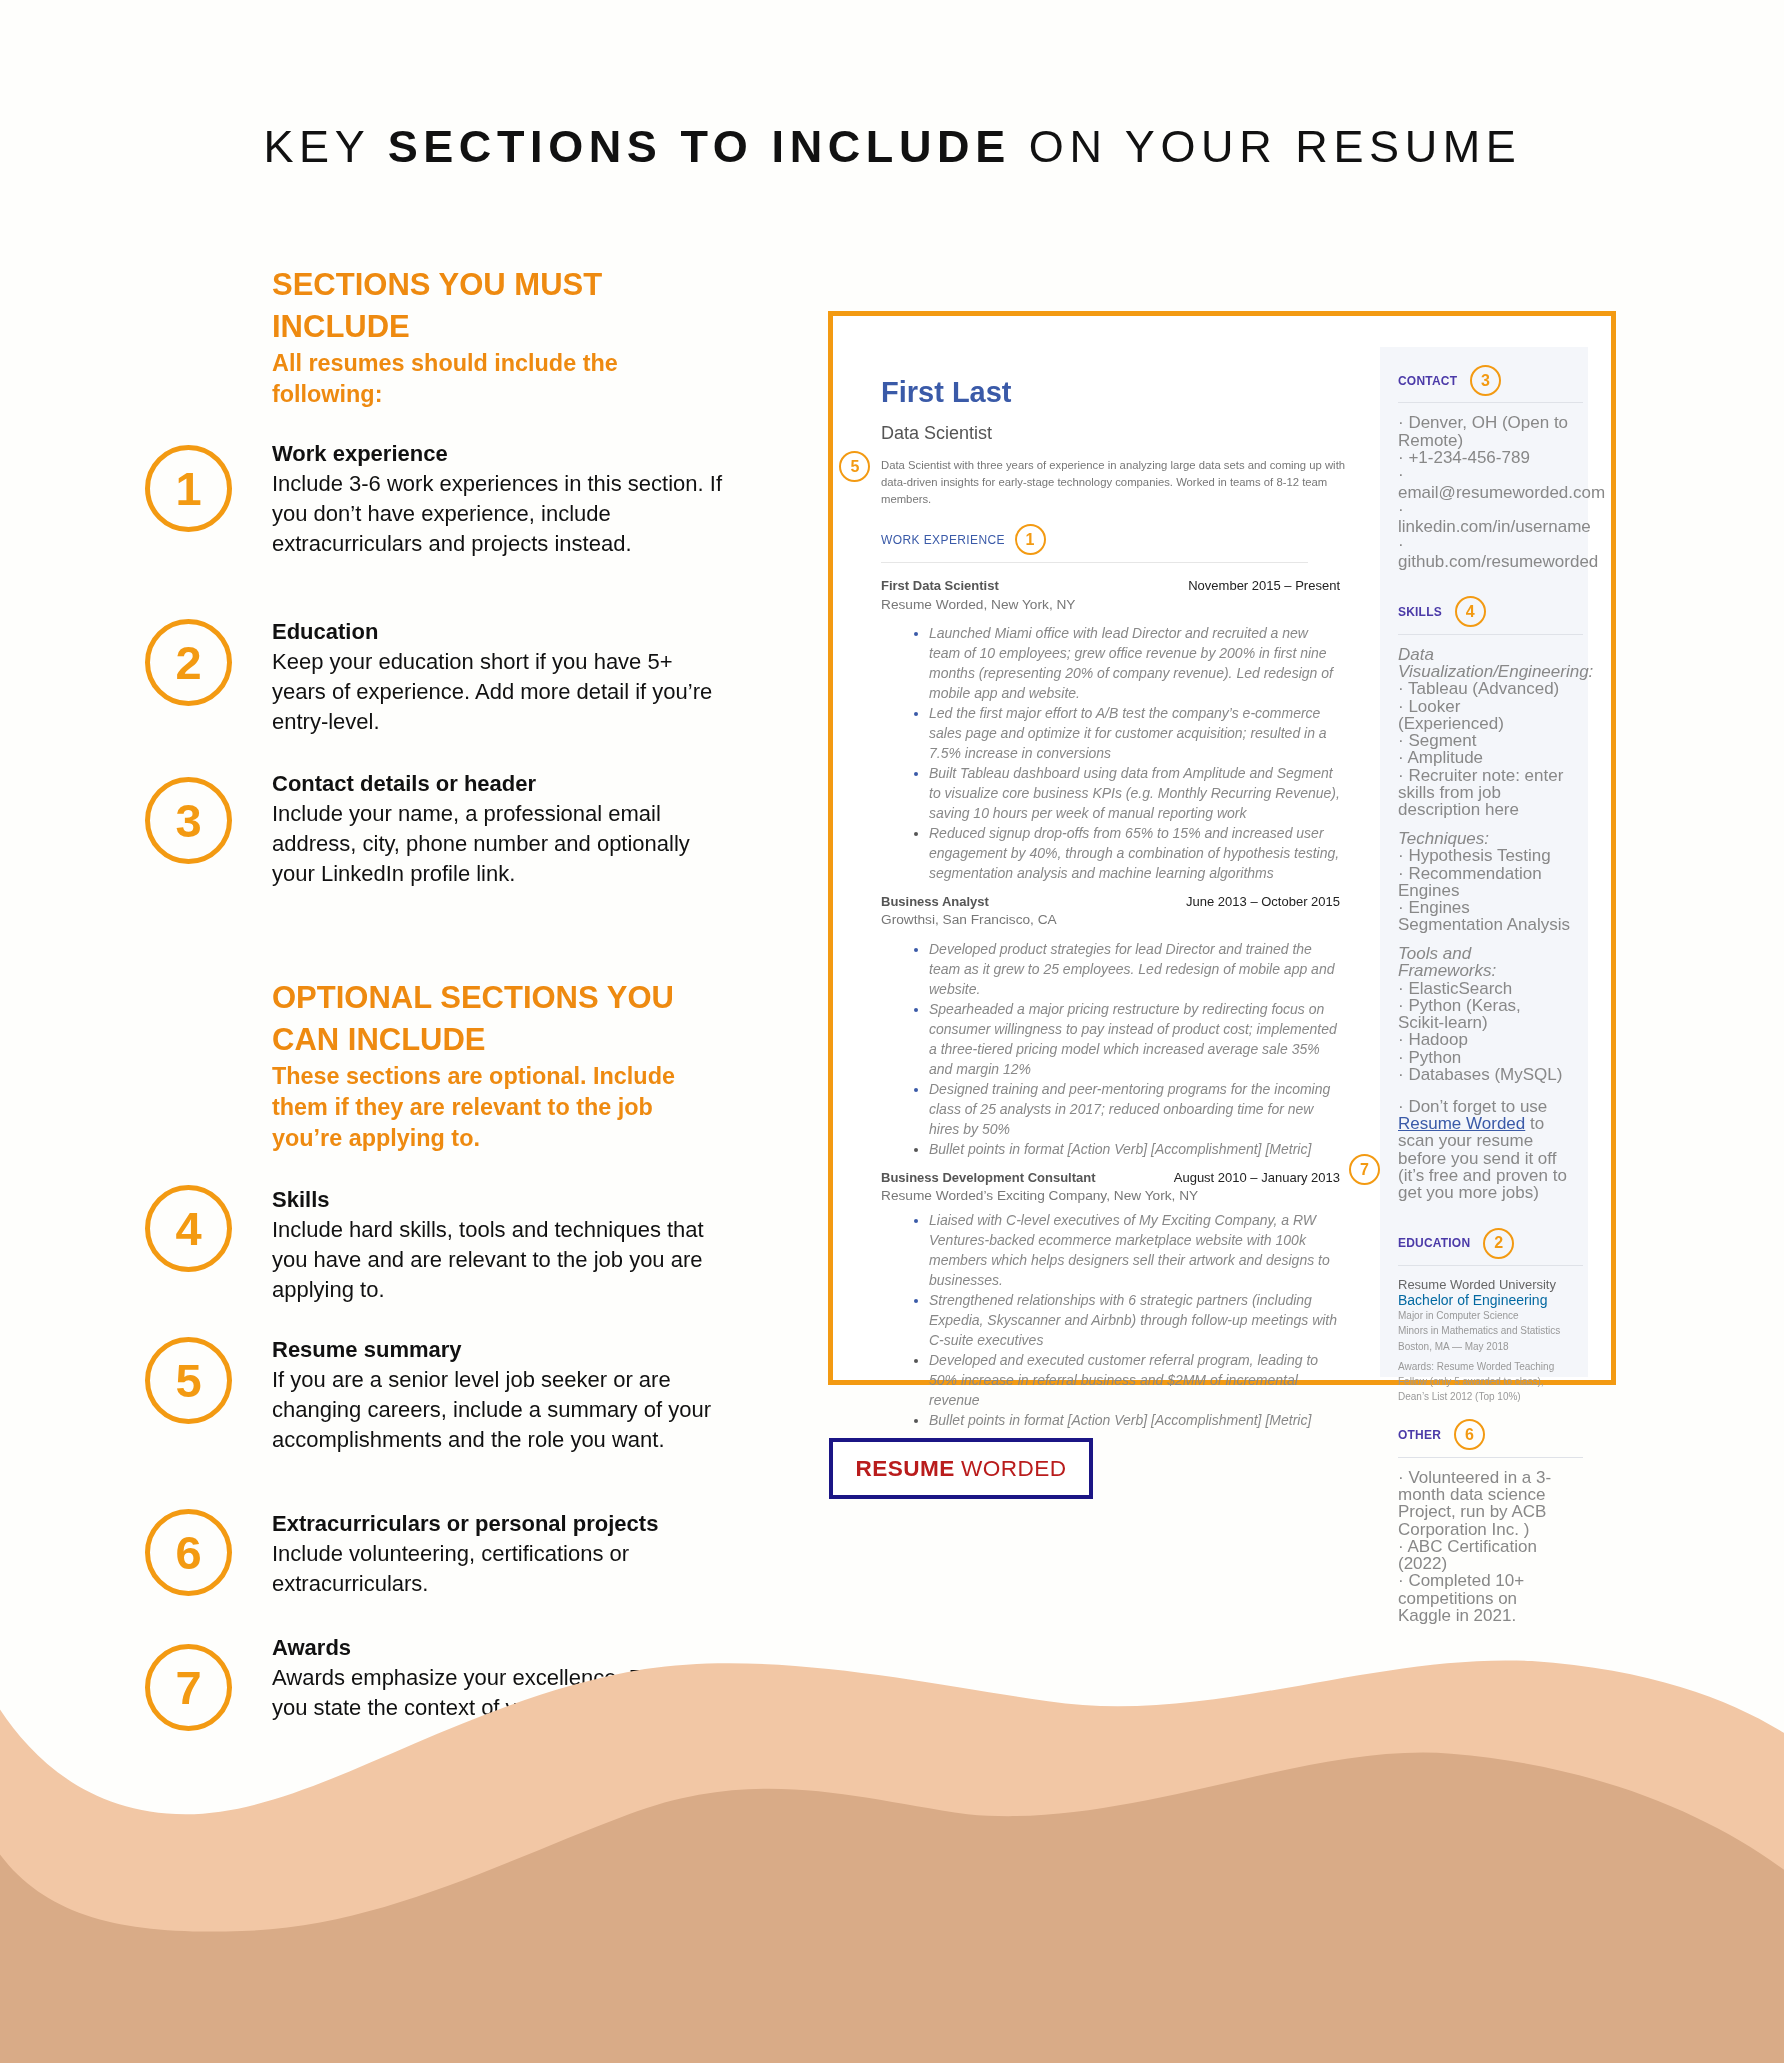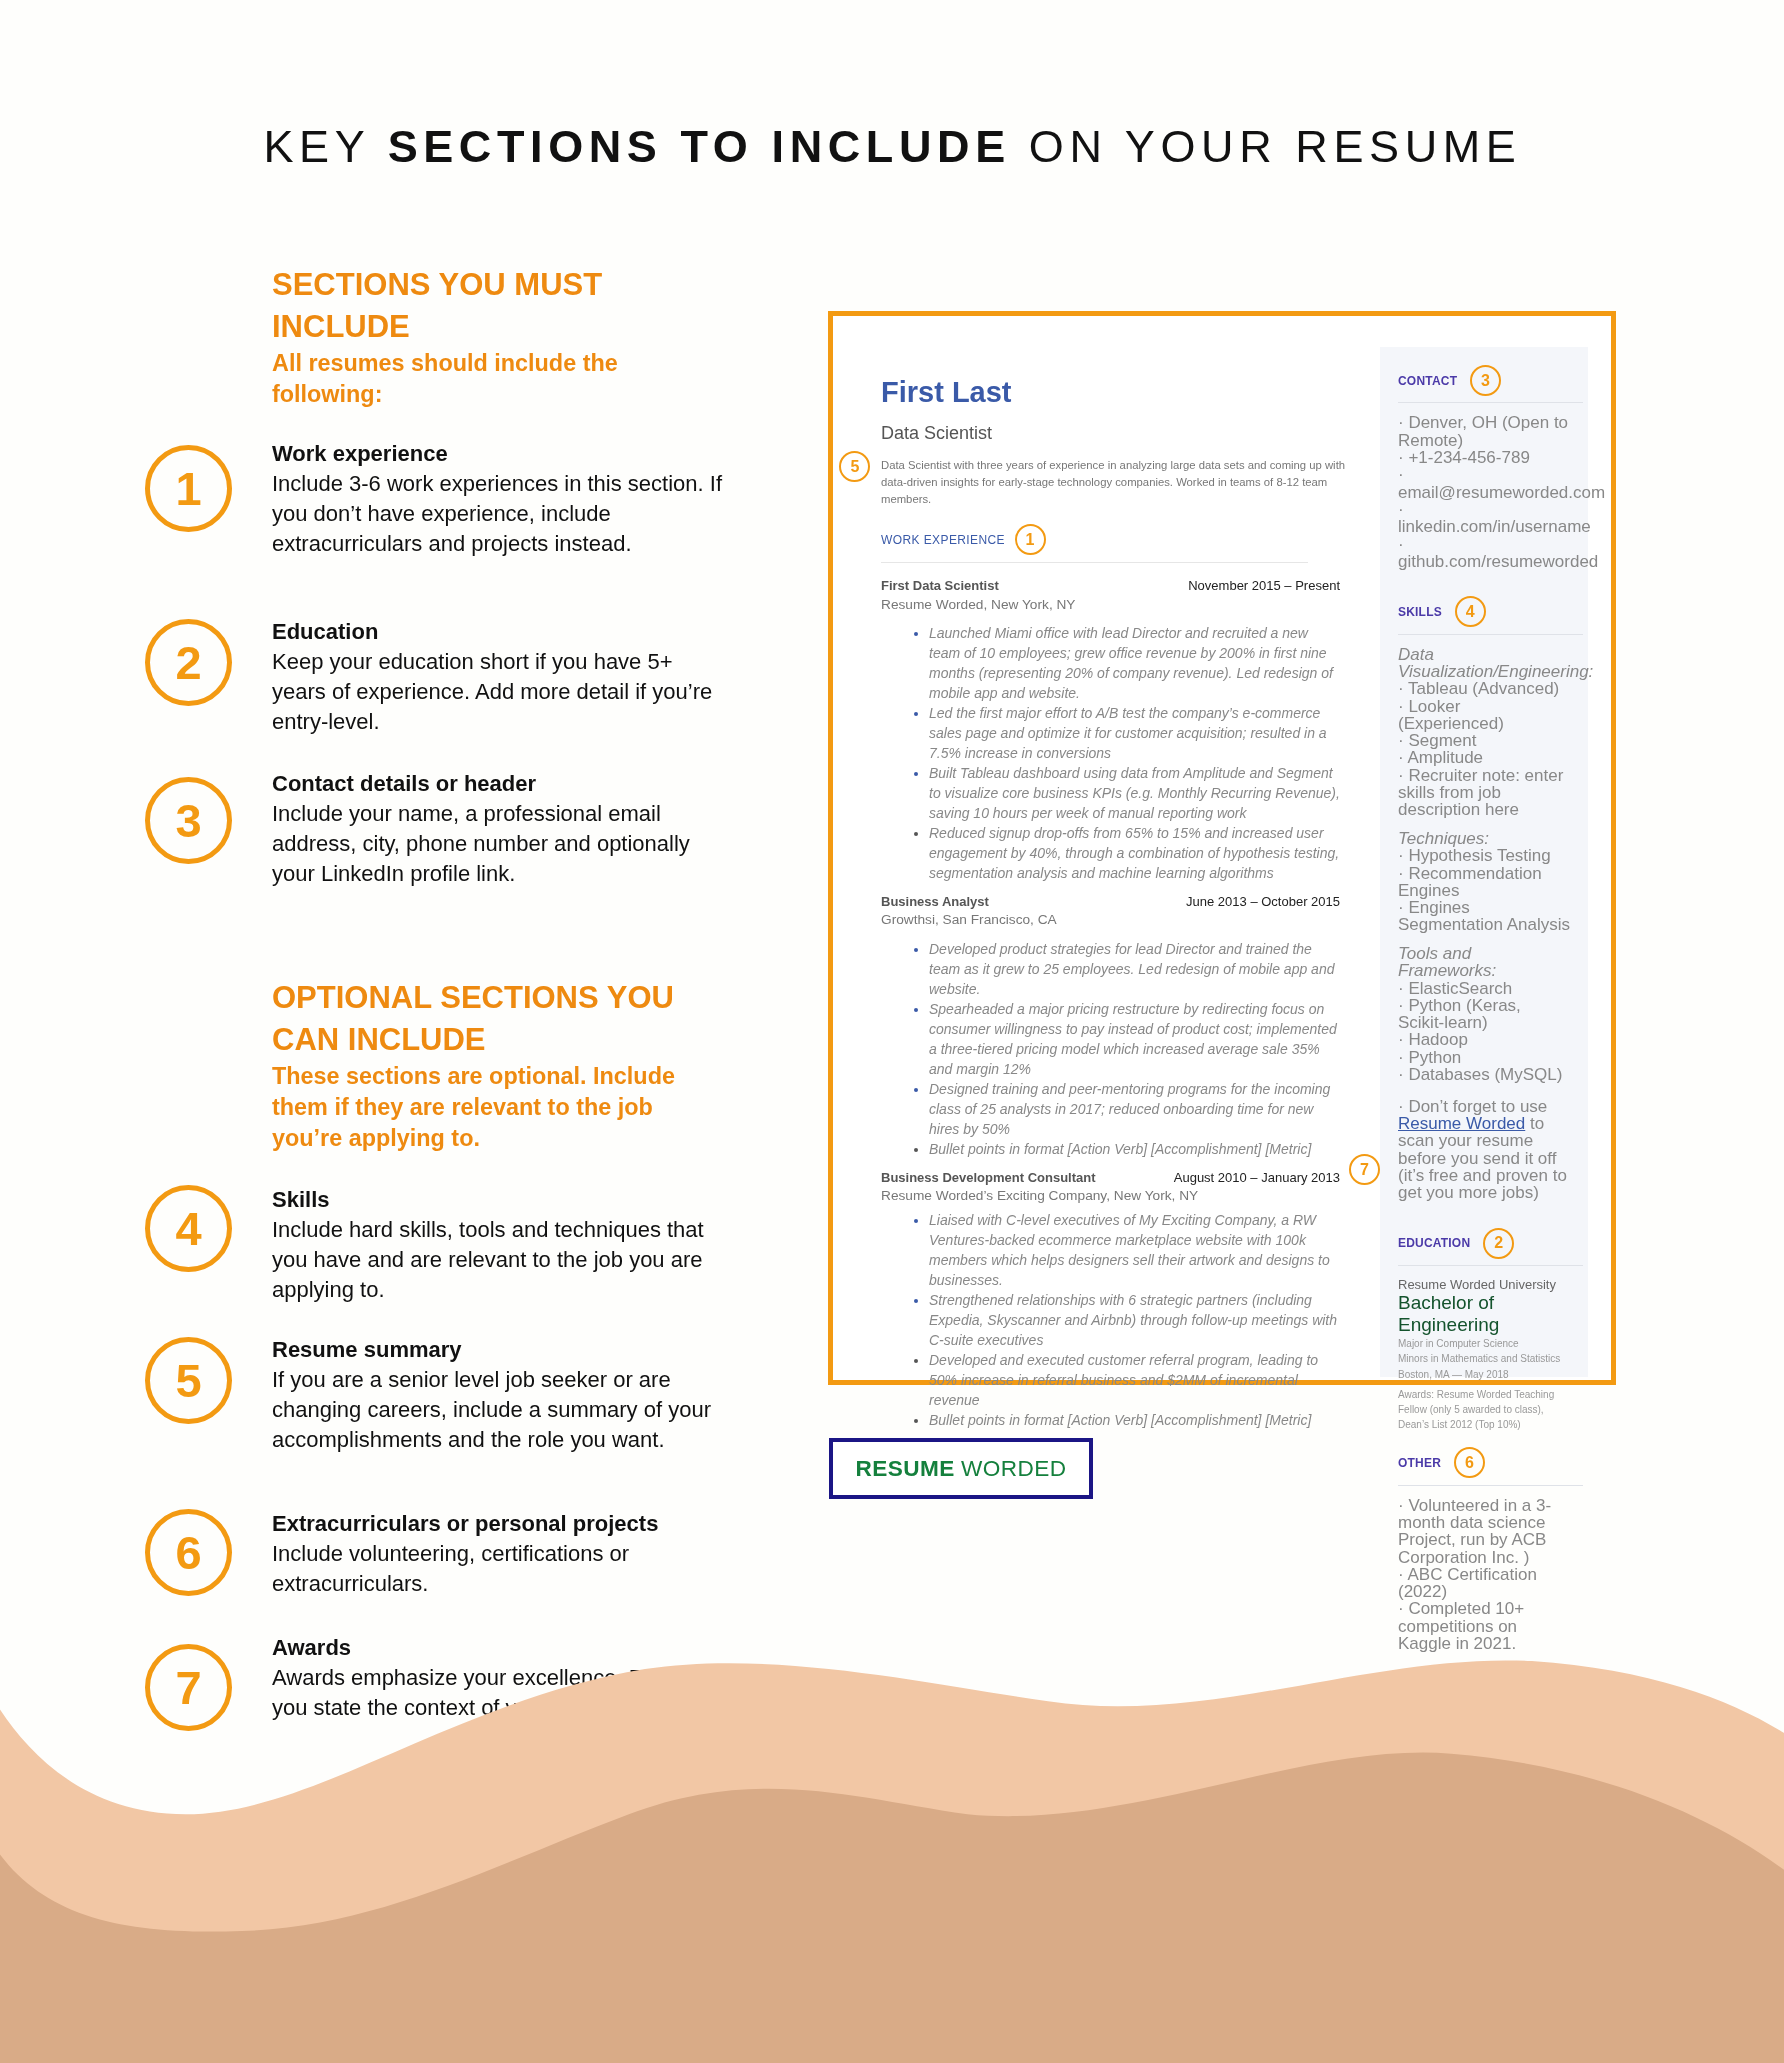--- a/index.html
+++ b/index.html
@@ -68,31 +68,31 @@
   .side-title {
     font-size:12px; color:#4b3aa8; font-weight:700; letter-spacing:0.2px;
     display:flex; align-items:center; gap:13px;
   }
   .side-rule { height:0.8px; background:#dfe2e8; margin:6.4px 0 11.3px 0; width:185px; }
   .side-list { font-size:17px; line-height:17.3px; color:#888; }
   .side-list .cat { font-style:italic; margin-top:11.3px; }
   .side-list .cat:first-child { margin-top:0; }
   .side-link { color:#3a5aa8; text-decoration:underline; }
   .edu-uni { font-size:13px; color:#666; }
-  .edu-deg { font-size:19px; color:#14532d; }
+  .edu-deg { font-size:14px; color:#0369a1; }
   .edu-small { font-size:10px; line-height:15.3px; color:#999; }
 
   .float-circle { position:absolute; }
 
   
   .logo-box {
     position:absolute; left:829px; top:1438px; width:264px; height:61px;
     border:4px solid #1b1585; box-sizing:border-box; background:#fff;
     display:flex; align-items:center; justify-content:center;
-    font-size:22.6px; color:#15803d; letter-spacing:0.4px;
+    font-size:22.6px; color:#b91c1c; letter-spacing:0.4px;
   }
   .logo-box b { font-weight:800; margin-right:6.4px; }
 
   .waves { position:absolute; left:0; top:1653px; width:1785px; height:411px; }
 </style>
 </head>
 <body>
 
 <div class="page-title">
   <span>KEY</span>

